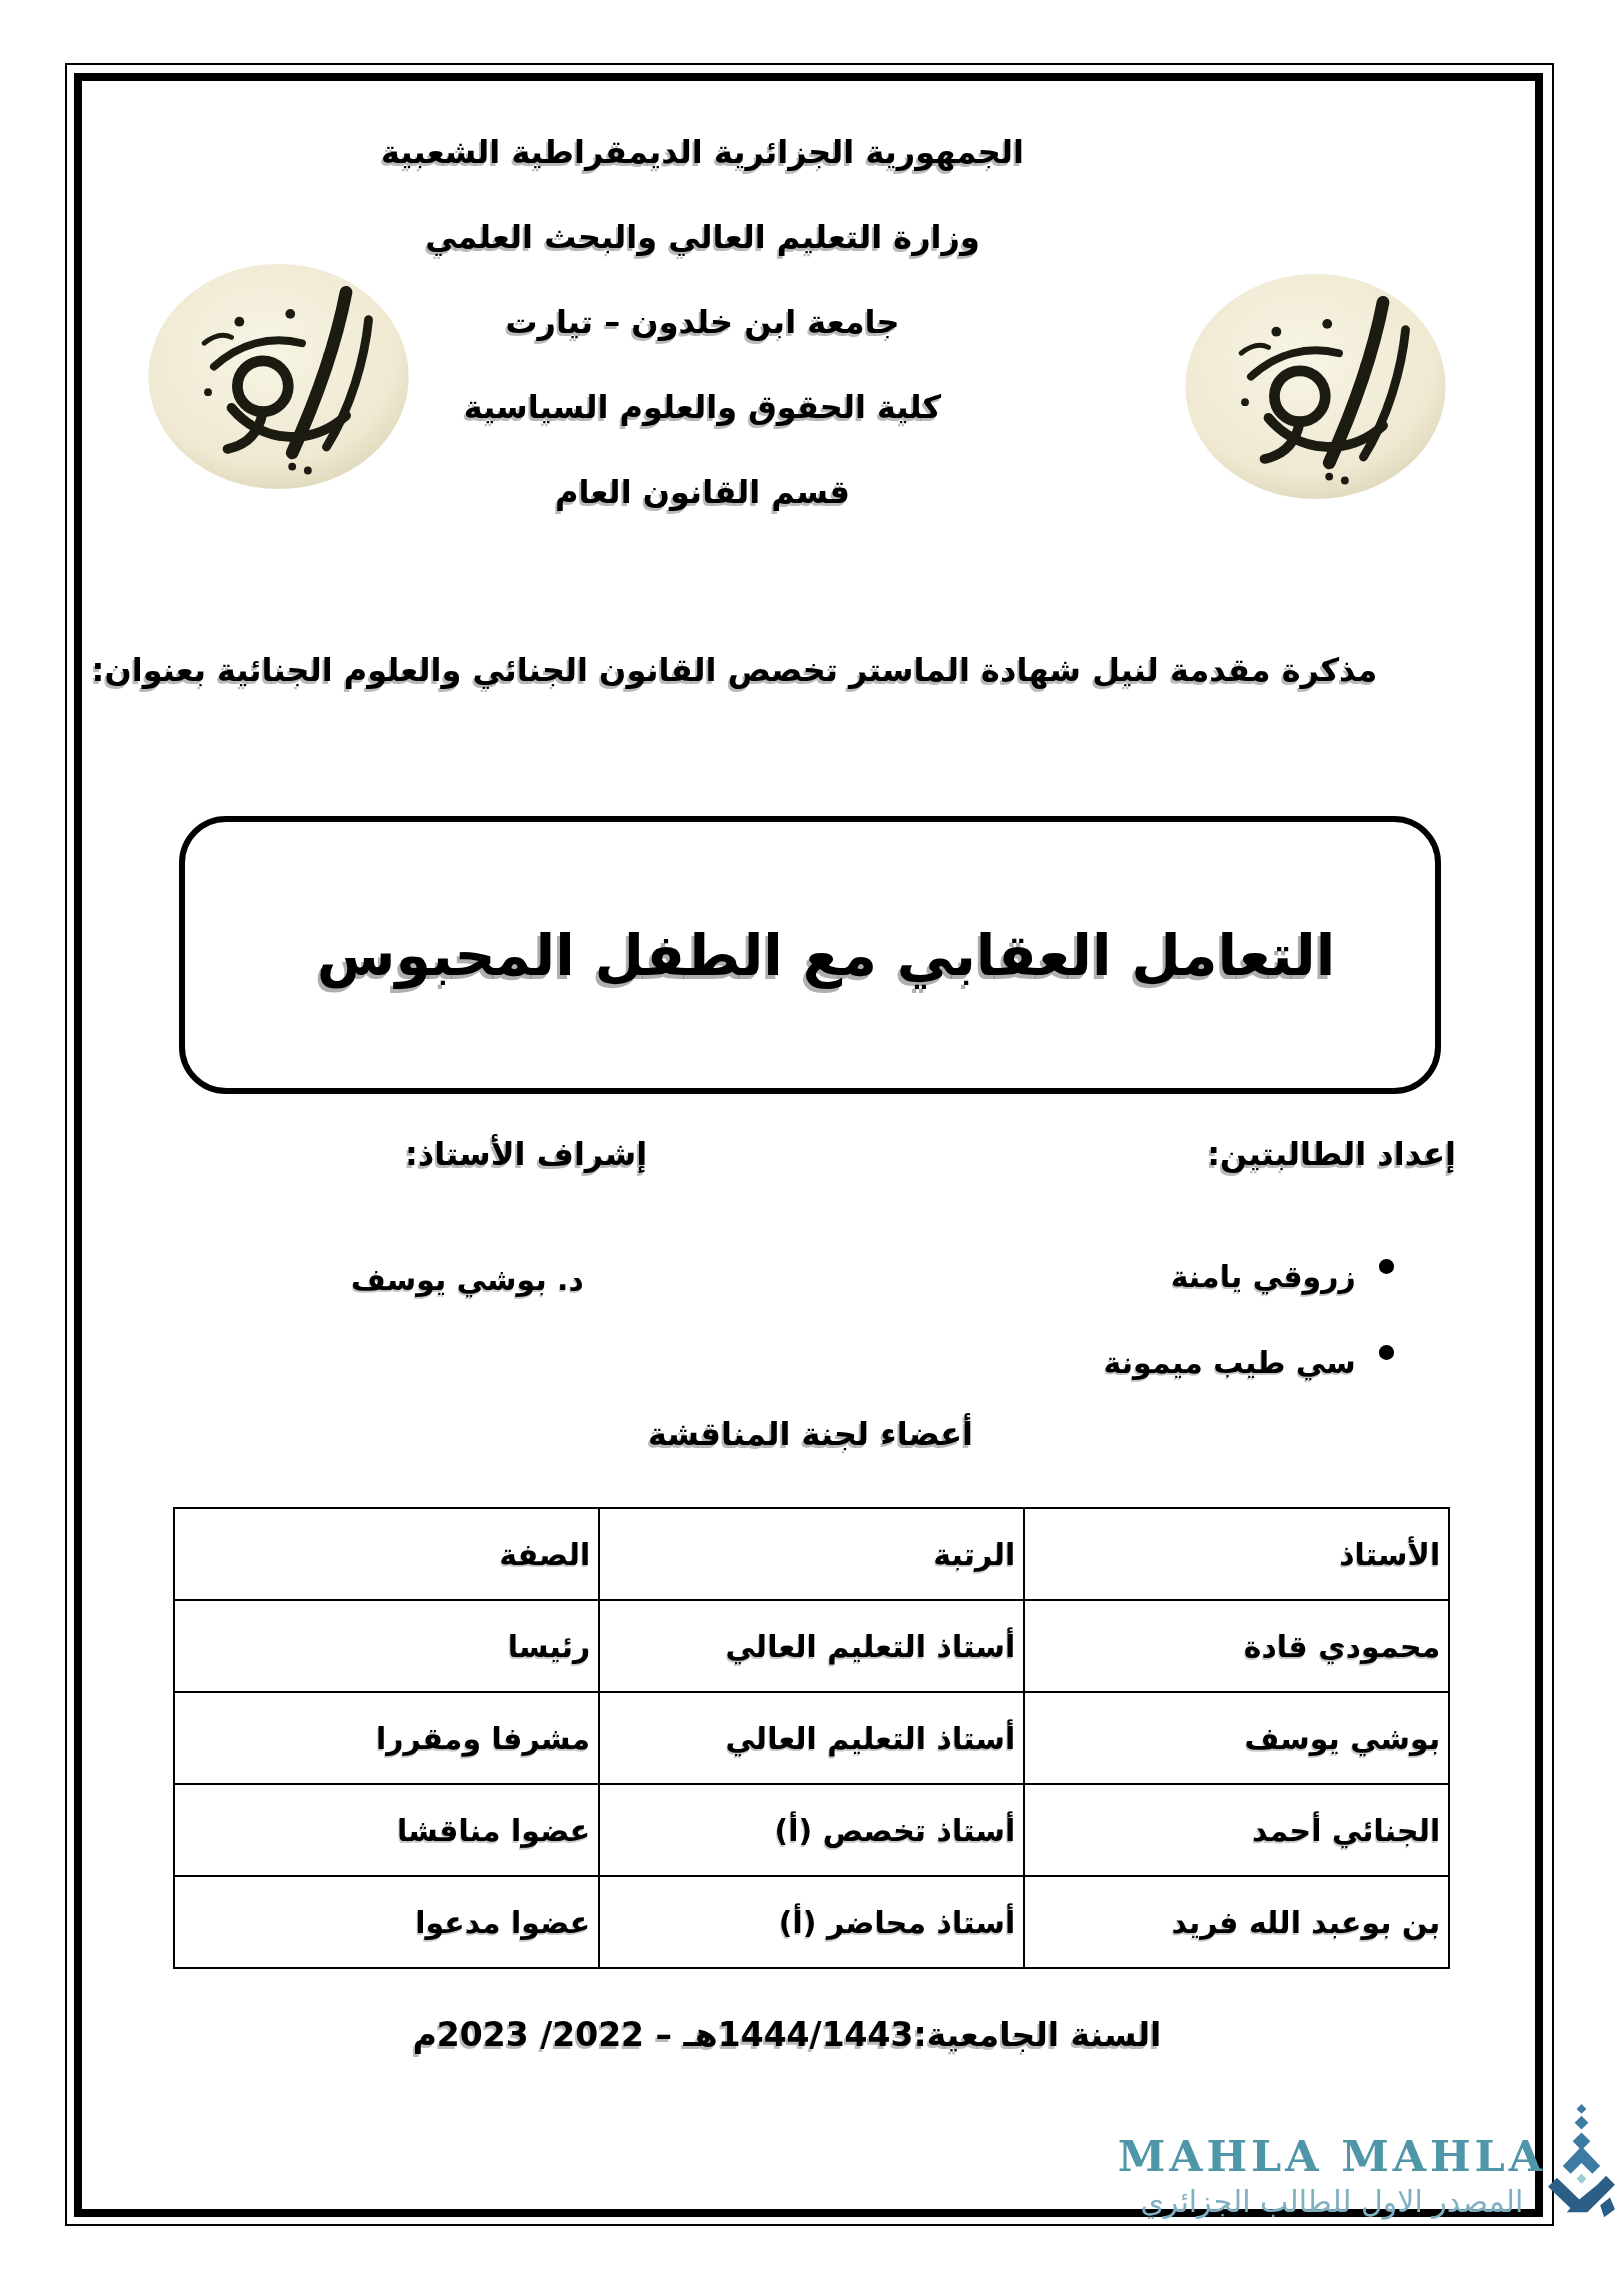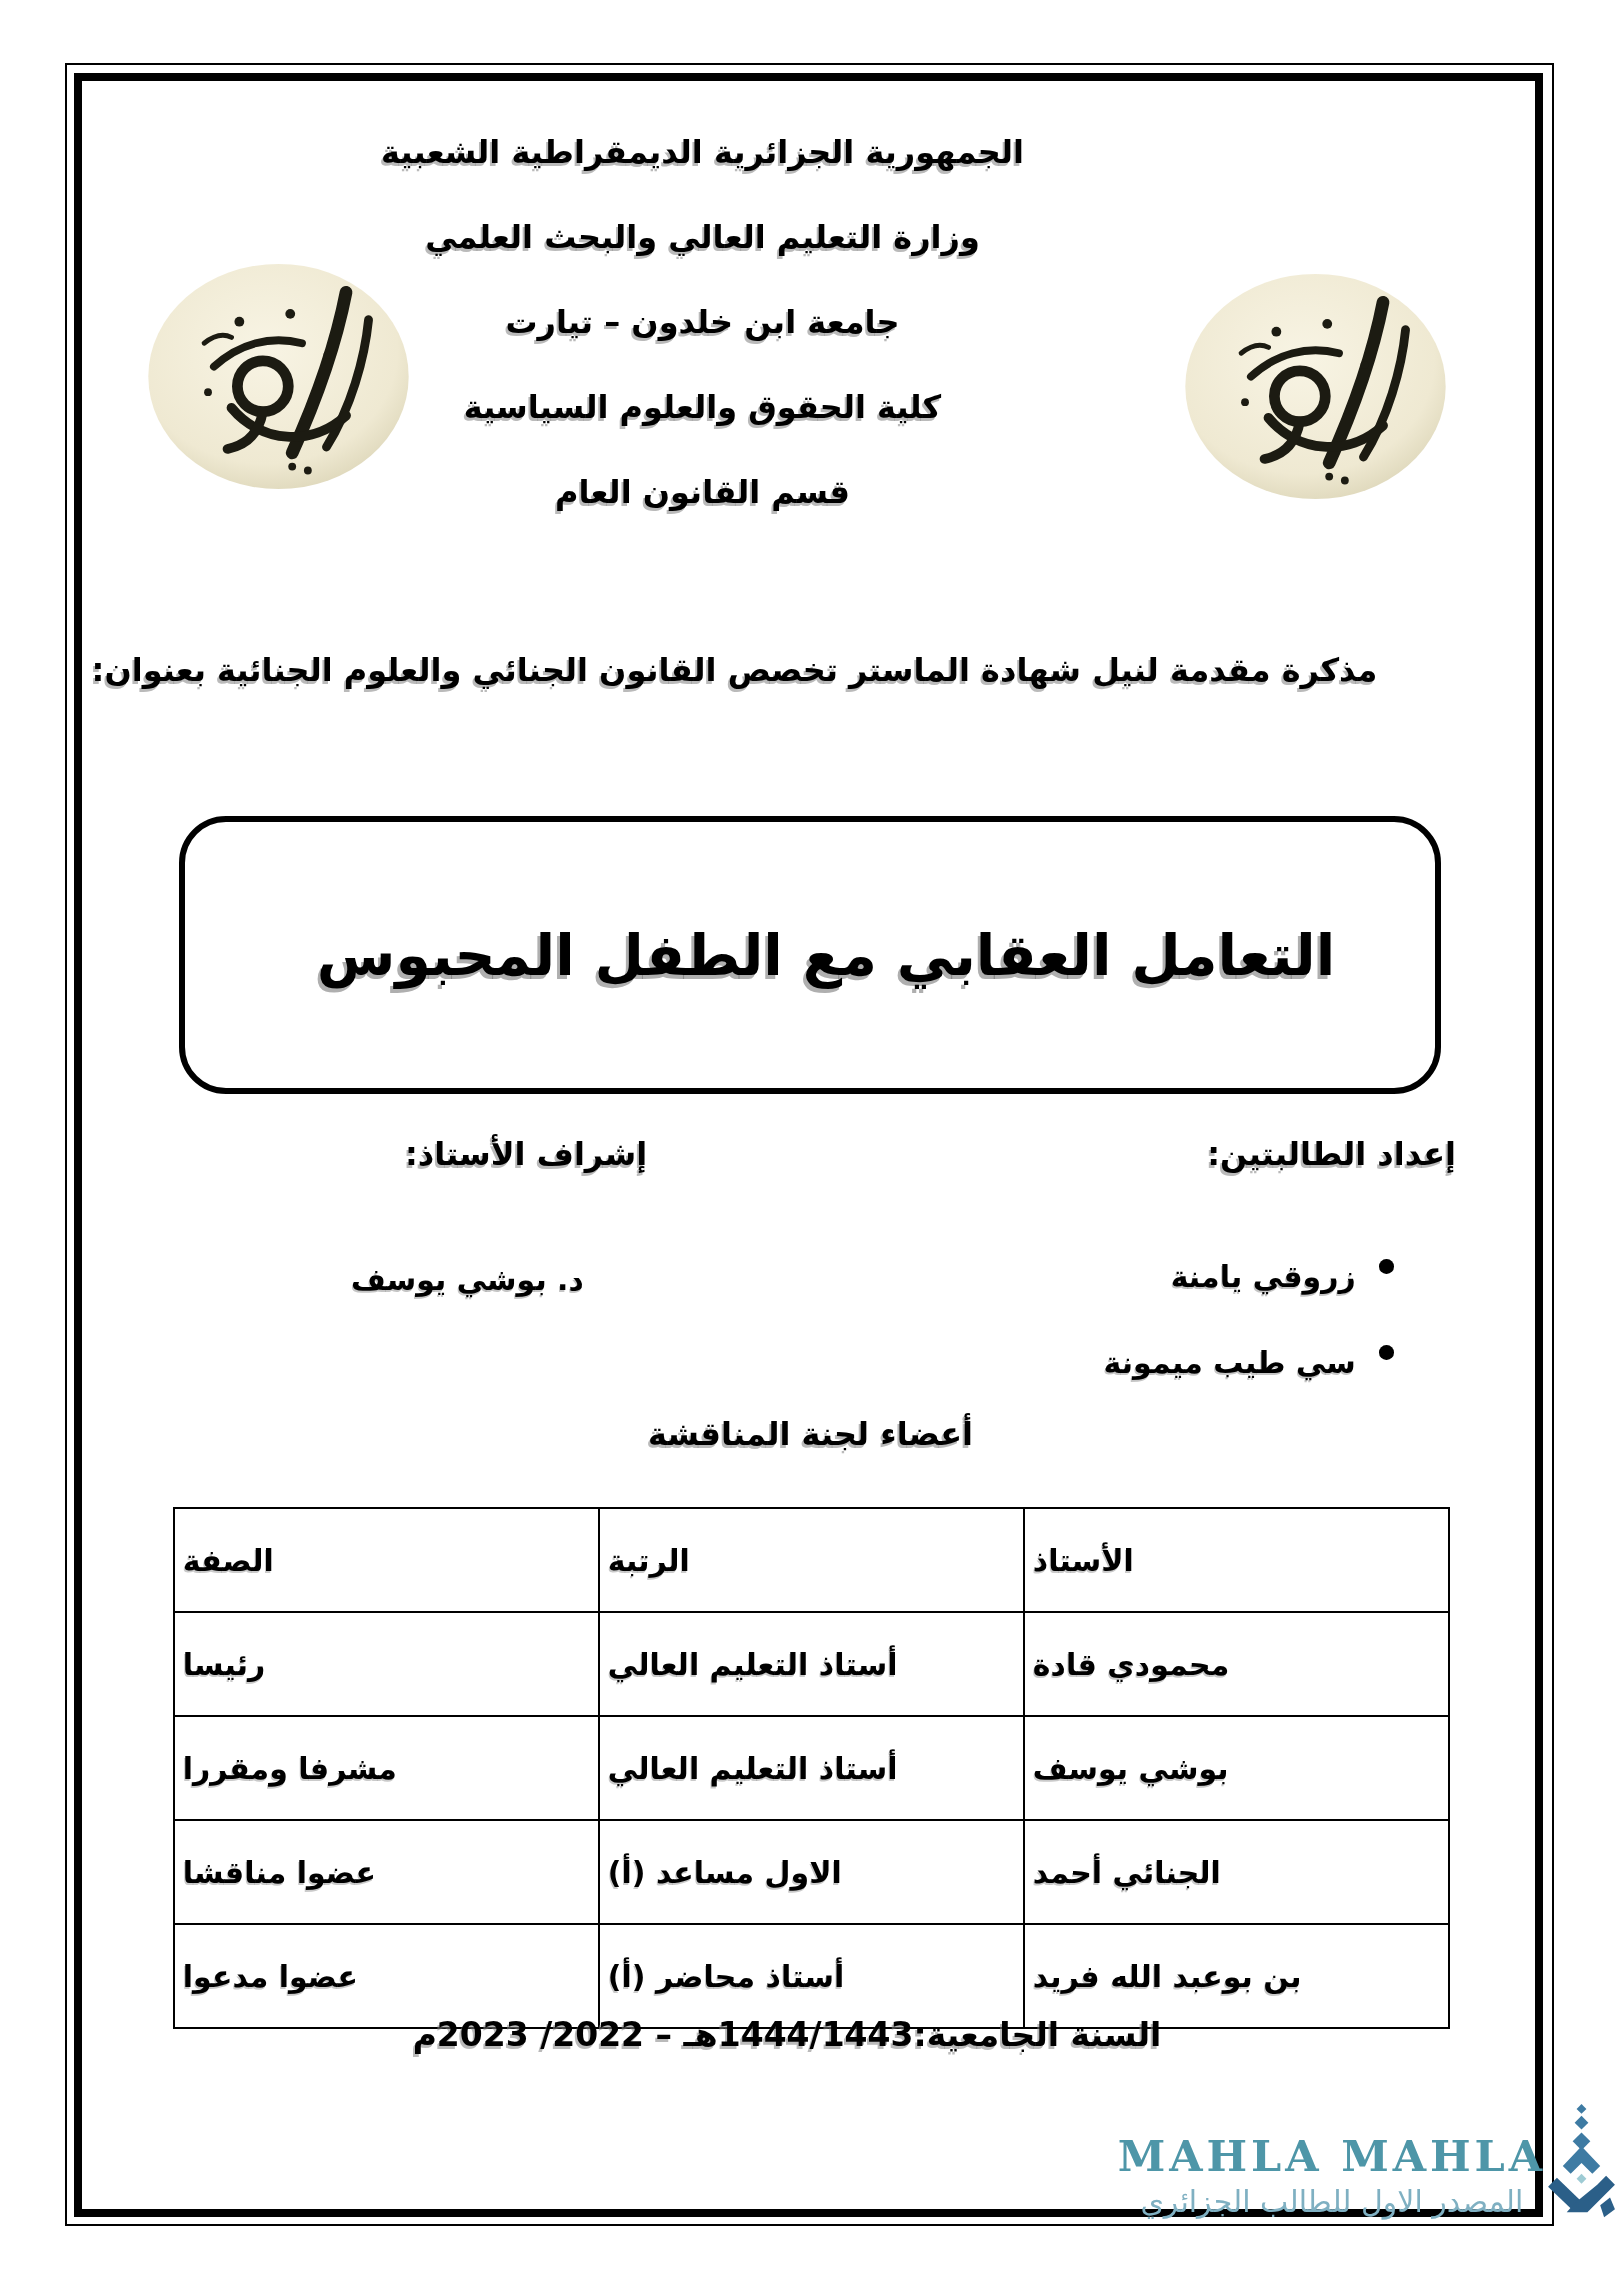--- a/index.html
+++ b/index.html
@@ -82,22 +82,22 @@
   .committee-heading{
     position:absolute;top:1415px;left:0;right:0;text-align:center;
     font-size:32px;font-weight:bold;
     text-shadow:-2px 2.9px 0 rgba(130,130,130,.55);
   }
   .committee-table{
     position:absolute;left:173px;top:1507px;width:1277px;
     border-collapse:collapse;table-layout:fixed;direction:rtl;
   }
   .committee-table th,.committee-table td{
-    border:2.9px solid #000;height:104px;
-    text-align:left;vertical-align:middle;
+    border:2.9px solid #000;height:92px;
+    text-align:right;vertical-align:middle;
     font-size:30px;font-weight:bold;
     text-shadow:-1px 2px 0 rgba(150,150,150,.5);
     padding:0 7.8px;box-sizing:border-box;
   }
   .year-line{
     position:absolute;top:2015px;left:0;right:0;text-align:center;
     transform:translateX(-23.5px);
     font-size:33px;font-weight:bold;
     text-shadow:-2px 2.9px 0 rgba(130,130,130,.55);
     white-space:nowrap;
@@ -226,21 +226,21 @@
         <td>أستاذ التعليم العالي</td>
         <td>رئيسا</td>
       </tr>
       <tr>
         <td>بوشي يوسف</td>
         <td>أستاذ التعليم العالي</td>
         <td>مشرفا ومقررا</td>
       </tr>
       <tr>
         <td>الجنائي أحمد</td>
-        <td>الاول مساعد (أ)</td>
+        <td>أستاذ تخصص (أ)</td>
         <td>عضوا مناقشا</td>
       </tr>
       <tr>
         <td>بن بوعبد الله فريد</td>
         <td>أستاذ محاضر (أ)</td>
         <td>عضوا مدعوا</td>
       </tr>
     </tbody>
   </table>
 

